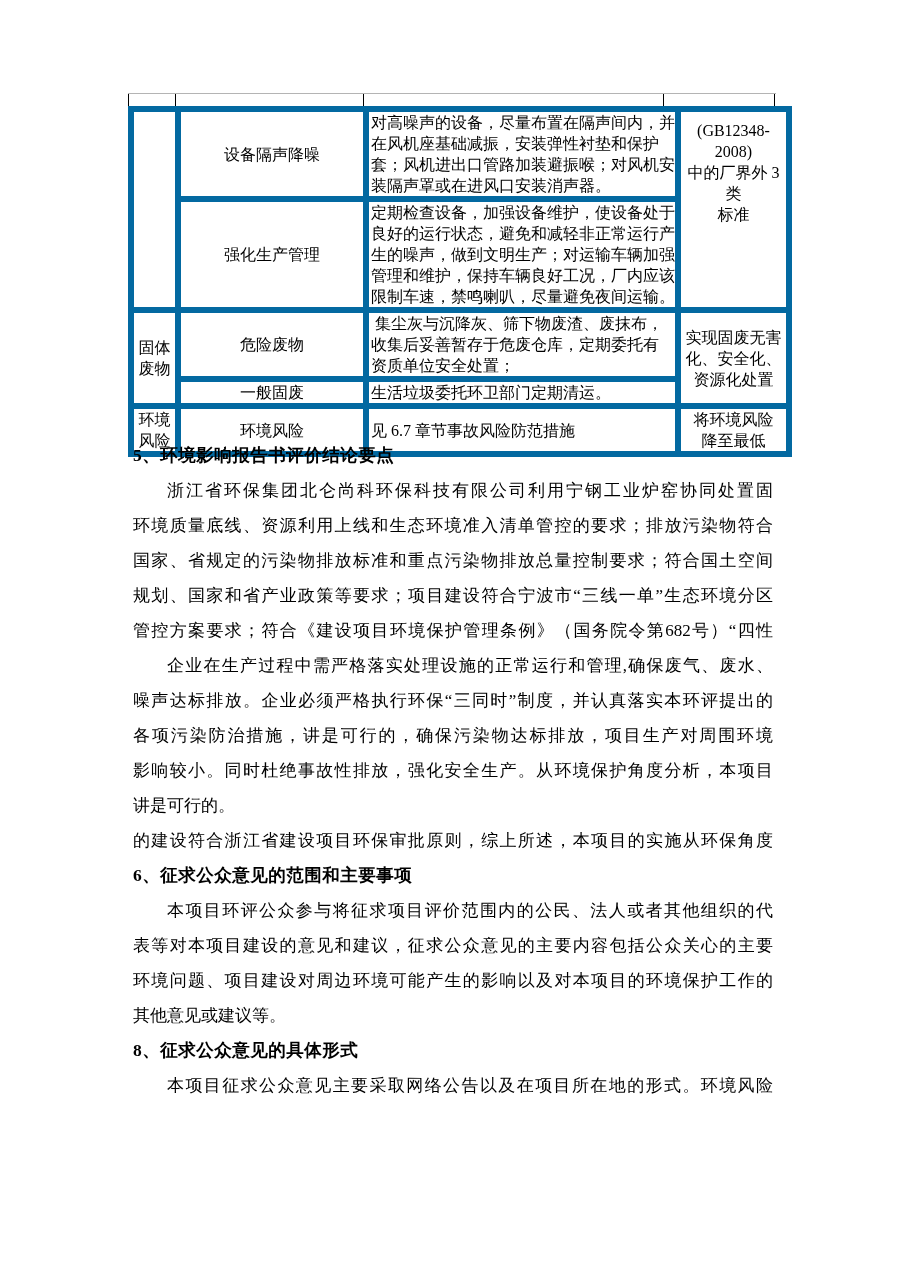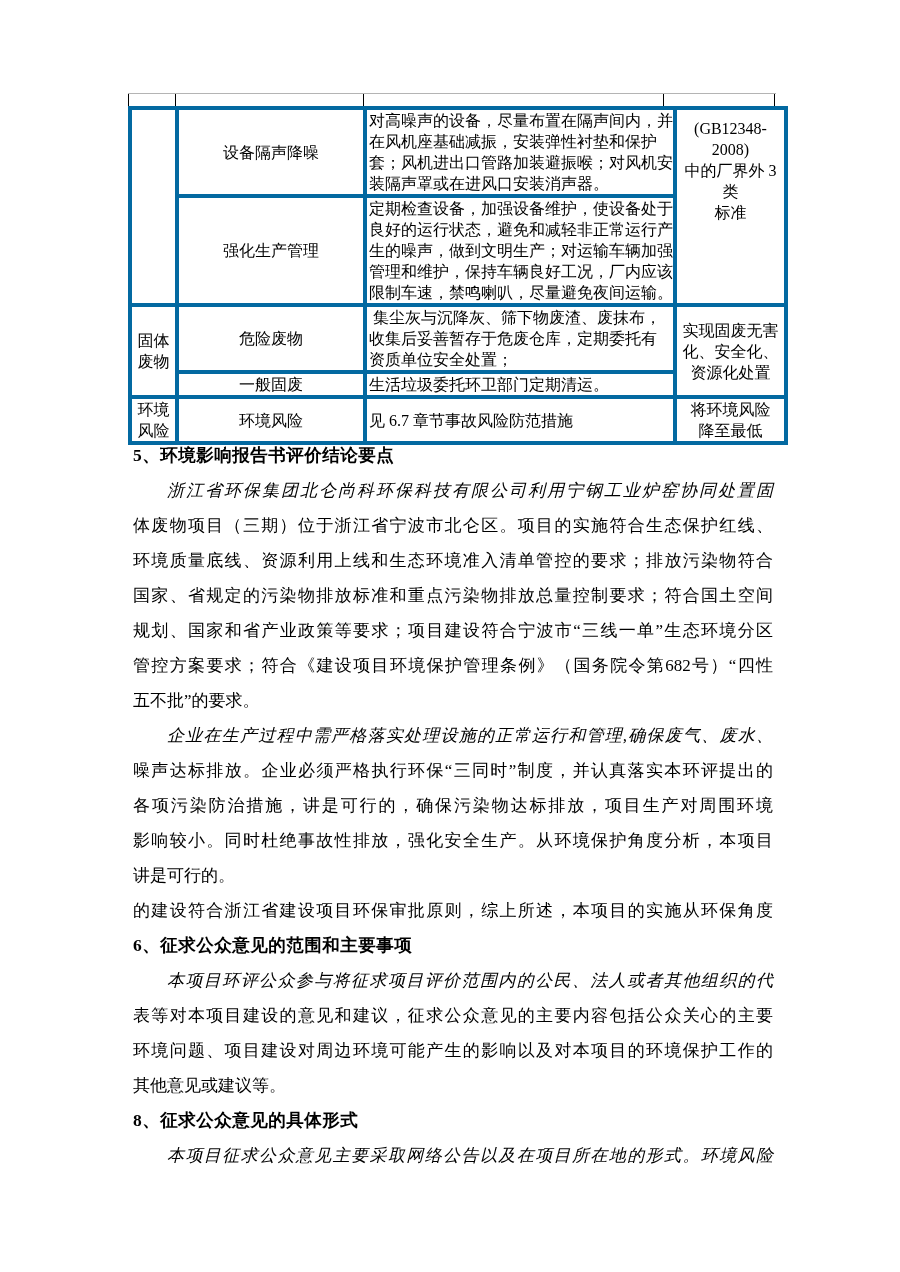--- a/index.html
+++ b/index.html
@@ -29,21 +29,21 @@
   
   .env-table {
     position: absolute;
     left: 128px; top: 106px;
     border-collapse: collapse;
     table-layout: fixed;
     font-size: 16px;
     line-height: 21px;
   }
   .env-table td {
-    border: 4px solid #0369a1;
+    border: 6px solid #0369a1;
     vertical-align: middle;
     text-align: center;
     overflow: visible;
   }
   .env-table td.measure {
     text-align: left;
     vertical-align: top;
     padding: 0 0 0 2px;
   }
   .cell-pre   { white-space: pre; }
@@ -66,21 +66,21 @@
   }
   .heading {
     font-weight: bold;
     font-size: 17.5px;
     letter-spacing: 0.5px;
   }
   .jline {
     text-align: justify;
     text-align-last: justify;
   }
-  .indent   { padding-left: 34px; font-style: italic; }
+  .indent   { padding-left: 34px; }
   .lastline { text-align-last: left; }
 </style>
 </head>
 <body>
 
 <div class="page">
 
   <div class="table-sliver">
     <div class="v" style="left:0"></div>
     <div class="v" style="left:47px"></div>
@@ -139,26 +139,24 @@
       <td class="cell-lines">将环境风险
 降至最低</td>
     </tr>
   </tbody>
     </table>
 
   <div class="bodytext">
     <div class="line heading">5、环境影响报告书评价结论要点</div>
 
     <div class="line jline indent">浙江省环保集团北仑尚科环保科技有限公司利用宁钢工业炉窑协同处置固</div>
-    <div class="line jline">体废物项目（三期）位于浙江省宁波市北仑区。项目的实施符合生态保护红线、</div>
     <div class="line jline">环境质量底线、资源利用上线和生态环境准入清单管控的要求；排放污染物符合</div>
     <div class="line jline">国家、省规定的污染物排放标准和重点污染物排放总量控制要求；符合国土空间</div>
     <div class="line jline">规划、国家和省产业政策等要求；项目建设符合宁波市“三线一单”生态环境分区</div>
     <div class="line jline">管控方案要求；符合《建设项目环境保护管理条例》（国务院令第682号）“四性</div>
-    <div class="line lastline">五不批”的要求。</div>
 
     <div class="line jline indent">企业在生产过程中需严格落实处理设施的正常运行和管理,确保废气、废水、</div>
     <div class="line jline">噪声达标排放。企业必须严格执行环保“三同时”制度，并认真落实本环评提出的</div>
     <div class="line jline">各项污染防治措施，讲是可行的，确保污染物达标排放，项目生产对周围环境</div>
     <div class="line jline">影响较小。同时杜绝事故性排放，强化安全生产。从环境保护角度分析，本项目</div>
     <div class="line lastline">讲是可行的。</div>
     <div class="line jline">的建设符合浙江省建设项目环保审批原则，综上所述，本项目的实施从环保角度</div>
 
     <div class="line heading">6、征求公众意见的范围和主要事项</div>
 

